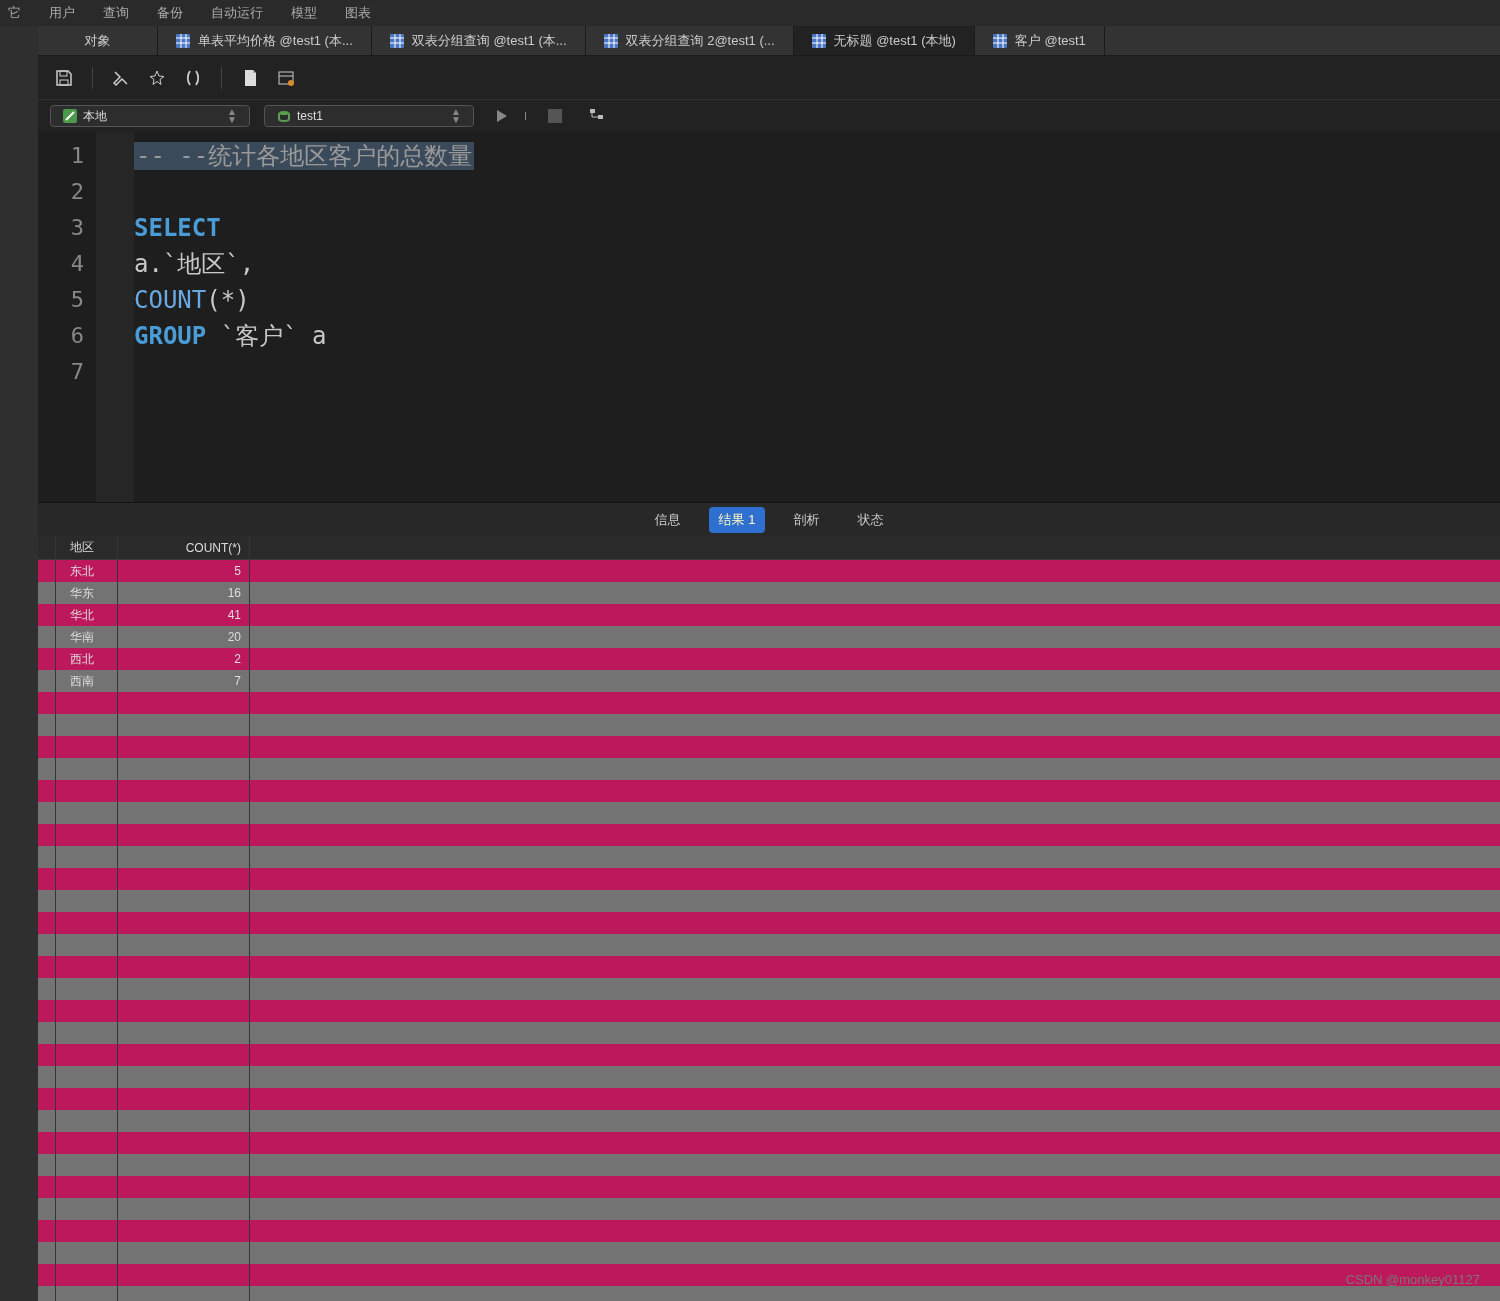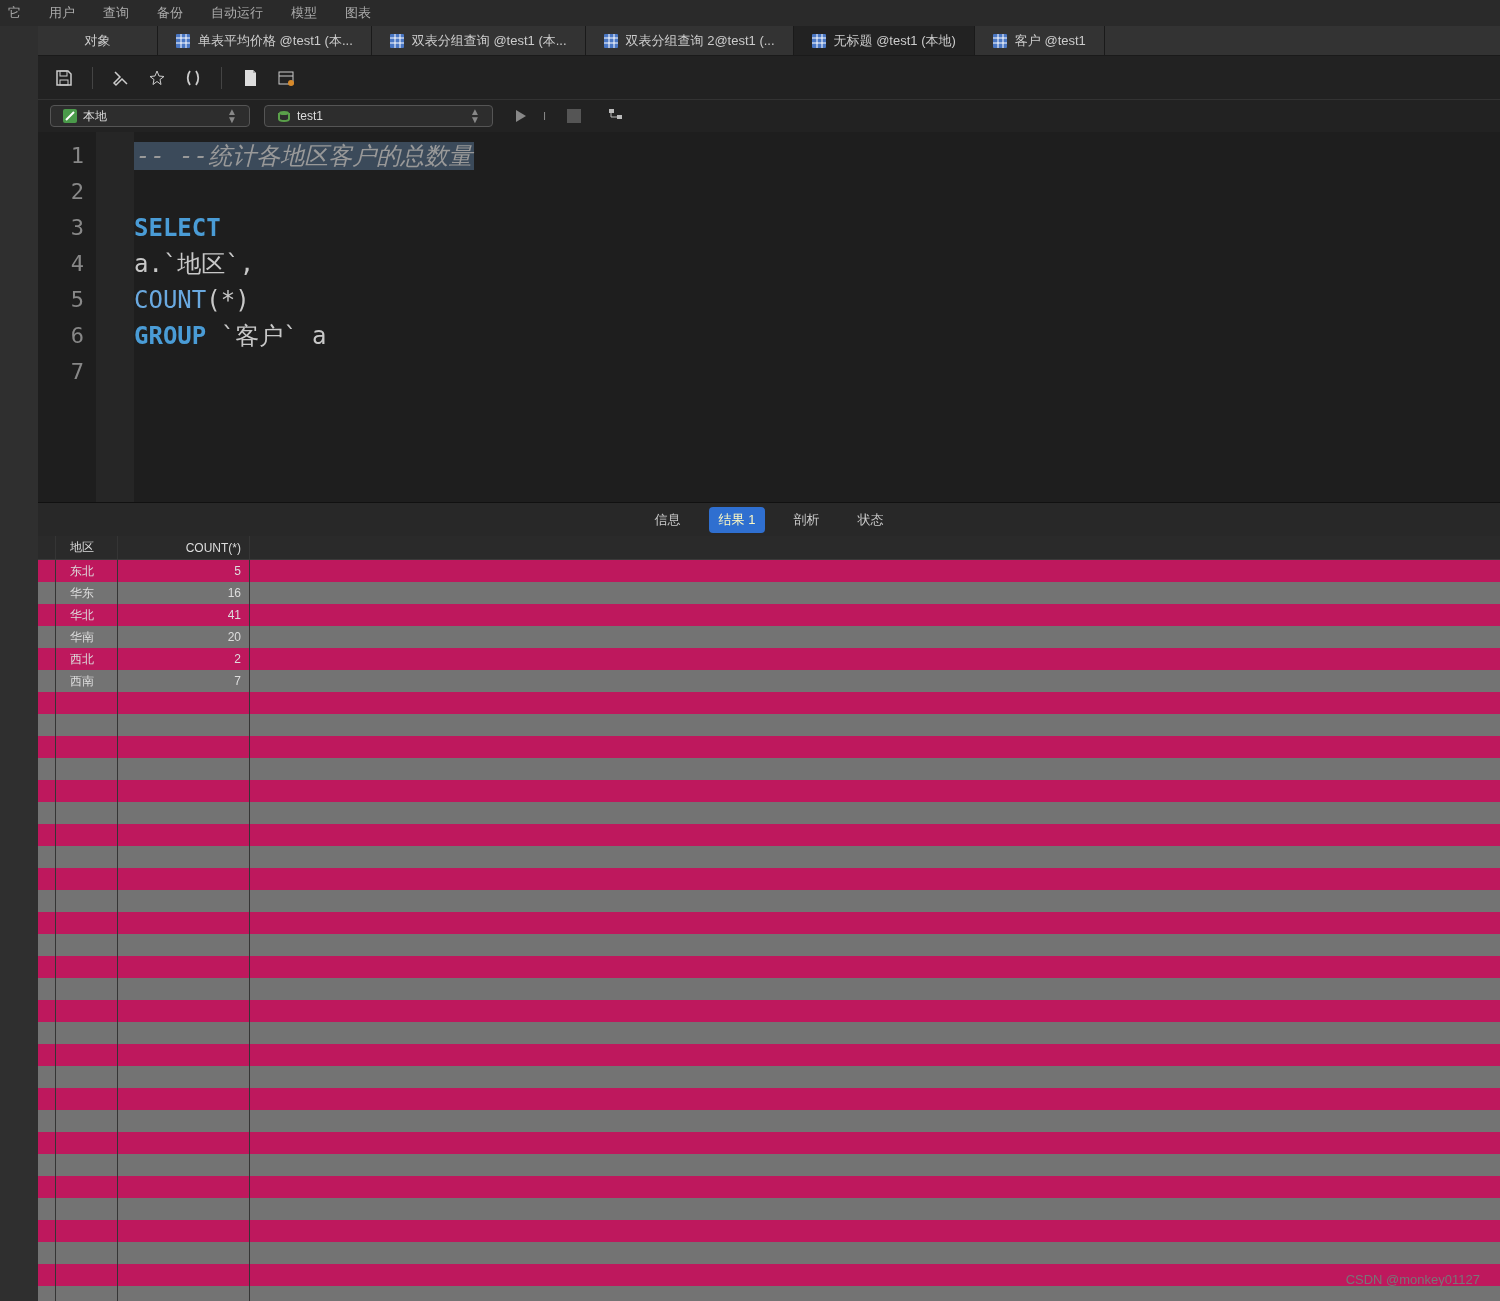--- a/index.html
+++ b/index.html
@@ -47,42 +47,42 @@
   background: #222;
 }
 .combo {
   display: flex; align-items: center; gap: 6px;
   background: #2d2d2d; border: 1px solid #555; border-radius: 4px;
   height: 22px; padding: 0 12px; font-size: 12px; color: #ddd;
 }
 .combo .spacer { flex: 1; }
 .combo .arrows { font-size: 10px; color: #888; line-height: 8px; }
 .combo.w1 { width: 200px; }
-.combo.w2 { width: 229px; }
+.combo.w2 { width: 210px; }
 .editor {
   display: flex; background: #1e1e1e;
   height: 370px;
 }
 .gutter {
   width: 58px; background: #1e1e1e; text-align: right;
   padding-top: 6px;
 }
 .gutter div {
   height: 36px; line-height: 36px; padding-right: 12px;
   color: #888; font-size: 22px; font-family: Menlo, Consolas, monospace;
 }
 .gutter-edge {
   width: 38px; background: #262626;
 }
 .code {
   flex: 1; padding-top: 6px; font-family: Menlo, Consolas, monospace;
   font-size: 24px; line-height: 36px;
 }
 .code .line { height: 36px; white-space: pre; }
-.sel { background: #3b4a5a; color: #999; padding: 0 2px; font-style: italic; }
+.sel { background: #3b4a5a; color: #999; padding: 0 2px; }
 .kw { color: #4a9cd6; font-weight: bold; }
 .fn { color: #6aa9e0; }
 .txt { color: #c8c8c8; }
 .result-tabs {
   height: 34px; display: flex; align-items: center; justify-content: center;
   gap: 18px; background: #282828; border-top: 1px solid #111;
 }
 .result-tab { font-size: 13px; color: #ccc; padding: 4px 10px; border-radius: 4px; }
 .result-tab.active { background: #2f6fd0; color: #fef9c3; }
 .grid {

